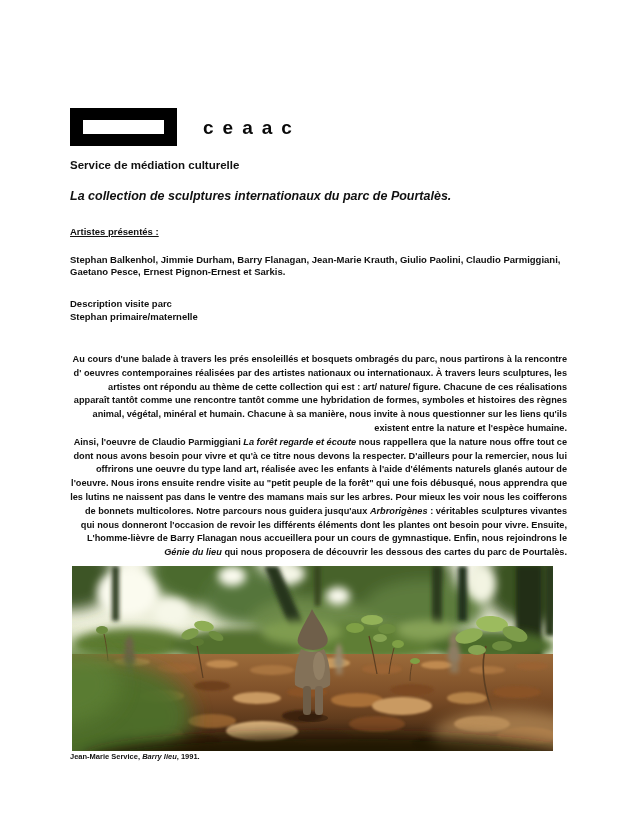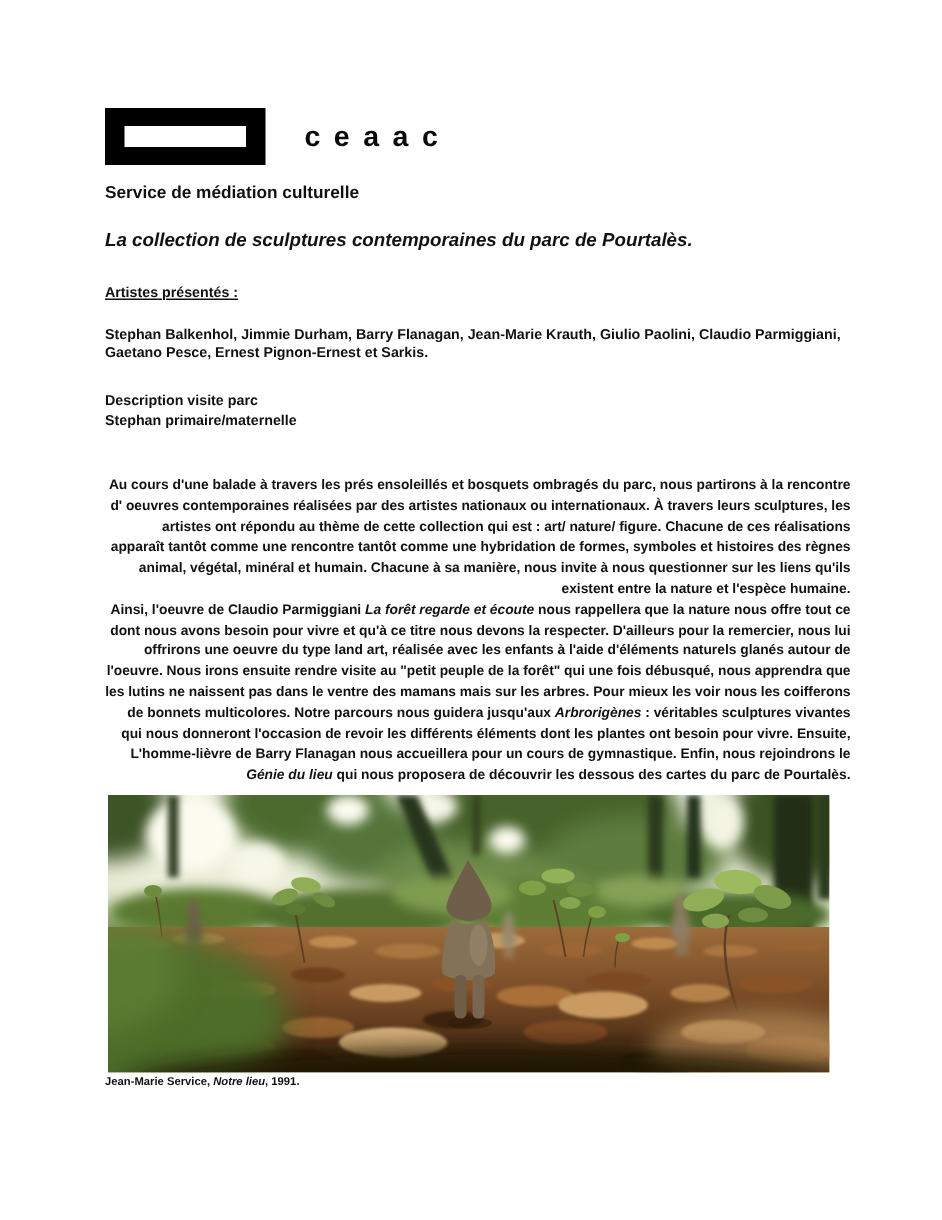--- a/index.html
+++ b/index.html
@@ -1,20 +1,20 @@
 <!DOCTYPE html>
 <html><head>
 <meta charset="utf-8">
 <style>
   html,body{margin:0;padding:0;background:#ffffff;}
   .page{
     position:relative;width:628px;height:813px;background:#ffffff;
     font-family:"Liberation Sans",sans-serif;color:#111;overflow:hidden;
   }
-  .abs{position:absolute;}
+  .abs{position:absolute;margin-top:36px;}
   
   .logo{left:70px;top:72px;width:107px;height:38px;background:#000;}
   .logo-inner{position:absolute;left:13px;top:12px;width:81px;height:14px;background:#fff;}
   .logo-text{left:203px;top:81px;font-size:19px;font-weight:bold;letter-spacing:9px;color:#0a0a0a;}
   
   .subtitle{left:70px;top:123px;font-size:11.5px;font-weight:bold;}
   .doc-title{left:70px;top:153px;font-size:12.5px;font-weight:bold;font-style:italic;}
   .artists-heading{left:70px;top:190px;font-size:9.5px;font-weight:bold;text-decoration:underline;}
   .artists-names{left:70px;top:218px;width:492px;font-size:9.5px;font-weight:bold;line-height:12px;}
   .desc-block{left:70px;top:262px;font-size:9.5px;font-weight:bold;line-height:12.5px;}
@@ -31,21 +31,21 @@
 
 <div class="page">
 
   <div class="abs logo">
     <div class="logo-inner"></div>
   </div>
   <div class="abs logo-text">ceaac</div>
 
   <div class="abs subtitle">Service de médiation culturelle</div>
 
-  <div class="abs doc-title">La collection de sculptures contemporaines du parc de Pourtalès.</div>
+  <div class="abs doc-title">La collection de sculptures internationaux du parc de Pourtalès.</div>
 
   <div class="abs artists-heading">Artistes présentés :</div>
   <div class="abs artists-names">Stephan Balkenhol, Jimmie Durham, Barry Flanagan, Jean-Marie Krauth, Giulio Paolini, Claudio Parmiggiani, Gaetano Pesce, Ernest Pignon-Ernest et Sarkis.</div>
 
   <div class="abs desc-block">
     <div>Description visite parc</div>
     <div>Stephan primaire/maternelle</div>
   </div>
 
   <div class="abs body-text">
@@ -209,15 +209,15 @@
 
       <g>
         <ellipse cx="28" cy="150" rx="92" ry="56" fill="#4e6f2c" opacity="0.95" filter="url(#b10)"></ellipse>
         <ellipse cx="-12" cy="118" rx="60" ry="42" fill="#5d8034" opacity="0.8" filter="url(#b10)"></ellipse>
         <ellipse cx="440" cy="172" rx="80" ry="28" fill="#b98d58" opacity="0.75" filter="url(#b7)"></ellipse>
         <ellipse cx="260" cy="194" rx="250" ry="26" fill="#1f1206" opacity="0.85" filter="url(#b7)"></ellipse>
       </g>
     </svg>
   </div>
 
-  <div class="abs caption"><span>Jean-Marie Service, </span><i>Notre lieu</i><span>, 1991.</span></div>
+  <div class="abs caption"><span>Jean-Marie Service, </span><i>Barry lieu</i><span>, 1991.</span></div>
 
 </div>
 
 </body></html>

